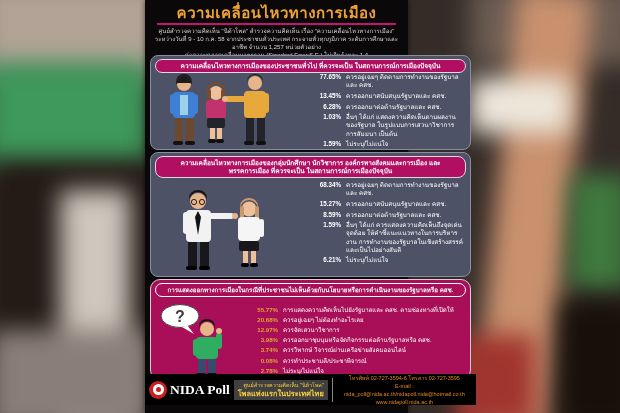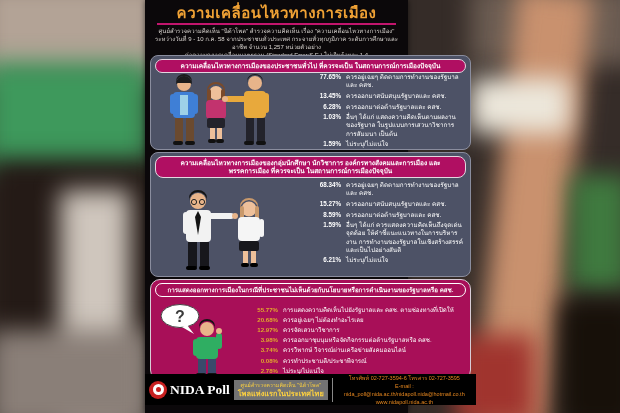--- a/index.html
+++ b/index.html
@@ -52,21 +52,21 @@
   .illu1 { left:8px; bottom:2px; }
   .illu2 { left:12px; bottom:3px; }
   .illu3 { left:4px; bottom:2px; }
 
   
   .footer { position:absolute; left:0; top:374px; width:331px; height:31px; background:#000; display:flex; align-items:center; padding:0 4px; }
   .logo-outer { flex:none; width:18px; height:18px; border-radius:50%; background:#c82020; display:flex; align-items:center; justify-content:center; }
   .logo-inner { width:11px; height:11px; border-radius:50%; background:#fff; display:flex; align-items:center; justify-content:center; }
   .logo-core  { width:5px; height:5px; border-radius:50%; background:#c82020; }
   .brand { color:#fff; font-family:"Liberation Serif",serif; font-size:13.5px; font-weight:600; margin:0 4px 0 3px; white-space:nowrap; }
-  .tagbox { flex:none; background:#737373; color:#ffd23f; text-align:center; padding:2px 4px; }
+  .tagbox { flex:none; background:#404040; color:#ffd23f; text-align:right; padding:2px 4px; }
   .tag1 { font-size:5.4px; line-height:7px; }
   .tag2 { font-size:7.4px; line-height:9px; font-weight:bold; }
   .vdiv { flex:none; width:1px; height:24px; background:#888; margin:0 4px; }
   .contact { flex:1; text-align:center; color:#e8881f; font-size:5.5px; line-height:8px; }
 </style>
 </head>
 <body>
 
 <div class="bg">
   <div class="blob b-tan"></div>

